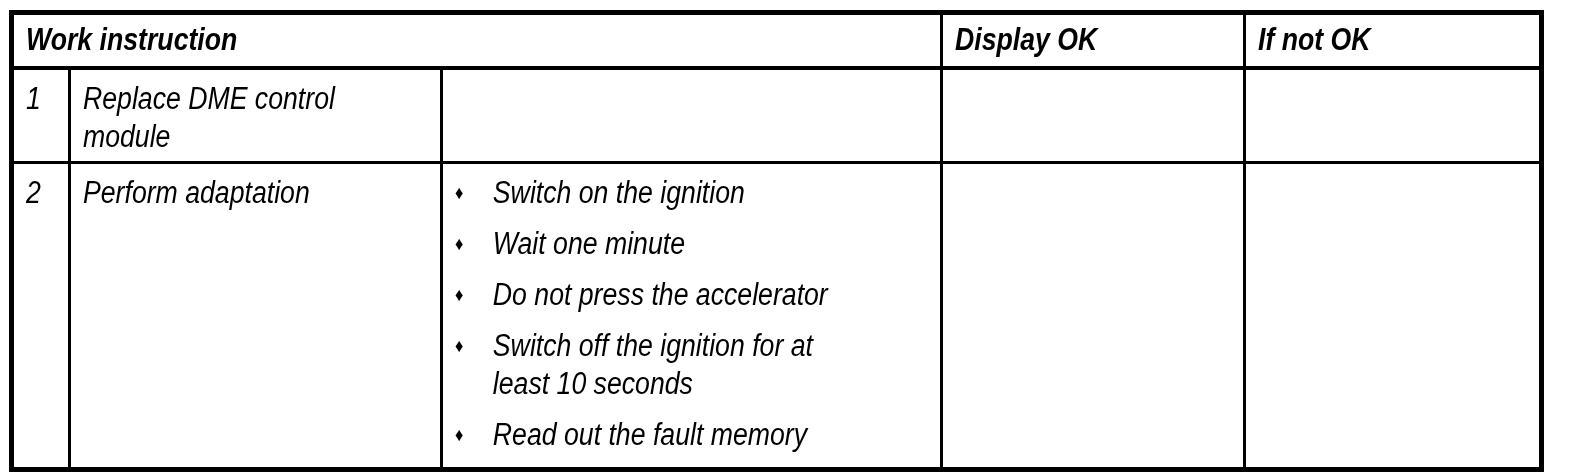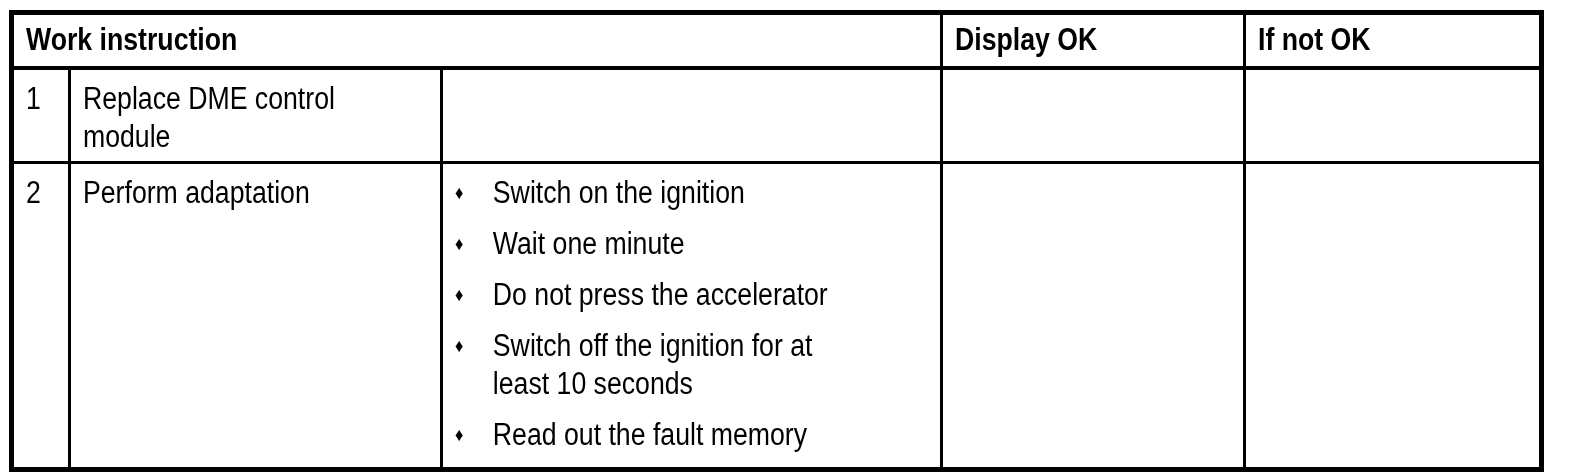--- a/index.html
+++ b/index.html
@@ -16,20 +16,21 @@
     overflow: hidden;
   }
   table.doc-table {
     position: absolute;
     left: 9px;
     top: 10px;
     width: 1530px;
     border-collapse: collapse;
     table-layout: fixed;
     border: 5px solid #000000;
+    font-style: italic;
   }
   .doc-table td {
     border: 3px solid #000000;
     vertical-align: top;
     padding: 10px 10px 0 12px;
     font-size: 31px;
     line-height: 38px;
     overflow: hidden;
   }
   .doc-table thead td {

